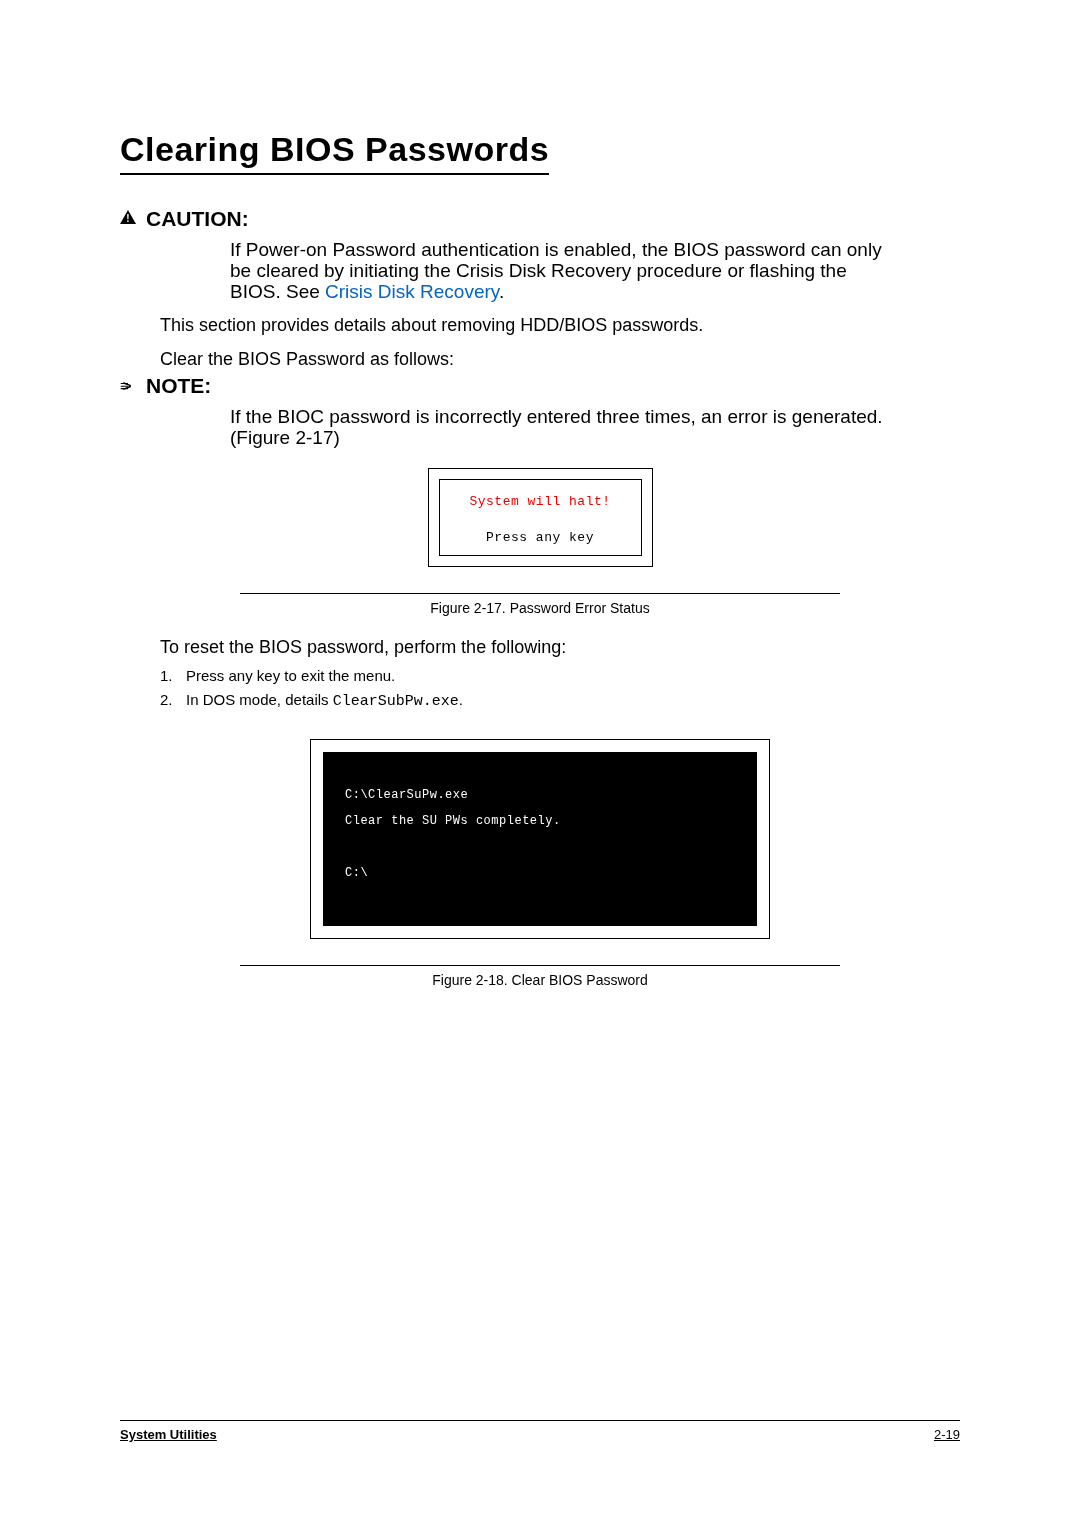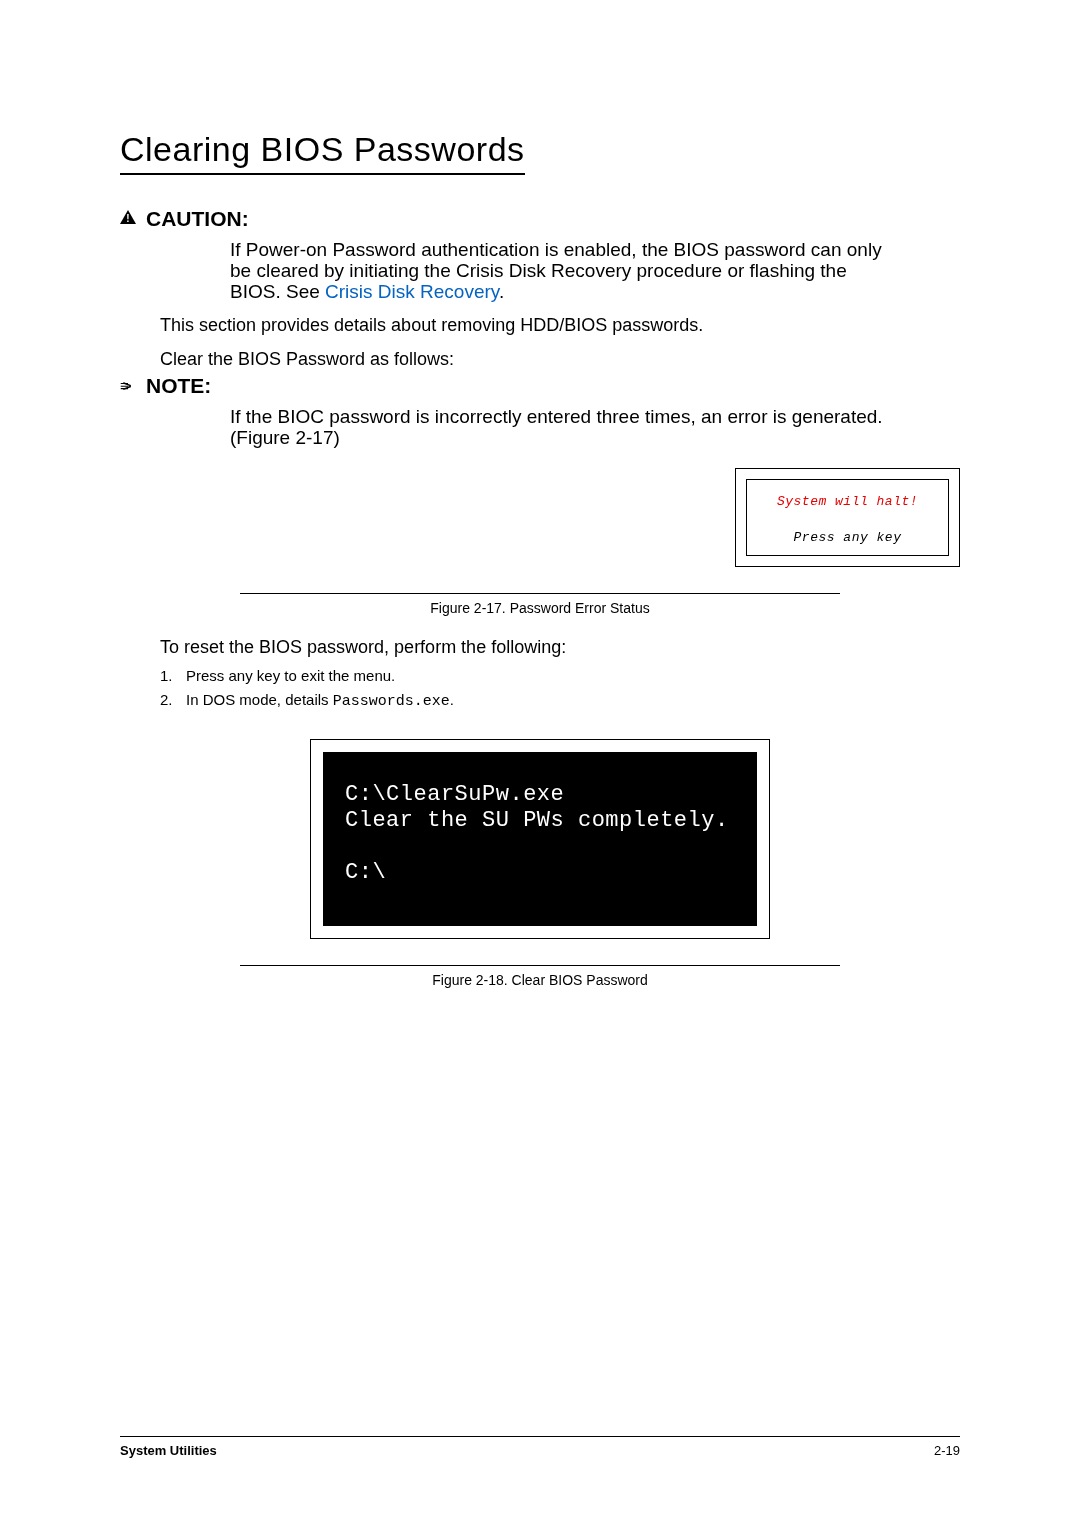--- a/index.html
+++ b/index.html
@@ -5,21 +5,21 @@
   * { box-sizing: border-box; margin: 0; padding: 0; }
   html, body { width: 1080px; height: 1527px; background: #fff; font-family: Arial, Helvetica, sans-serif; color: #000; }
   .page {
     position: relative;
     width: 1080px;
     height: 1527px;
     padding: 130px 120px 70px 120px;
   }
   .title {
     font-size: 34px;
-    font-weight: 400;
+    font-weight: 700;
     letter-spacing: 0.5px;
     border-bottom: 2px solid #000;
     display: inline-block;
     padding-bottom: 4px;
     margin-bottom: 28px;
   }
   .callout-row {
     display: flex;
     align-items: flex-start;
     margin: 6px 0 10px 0;
@@ -51,23 +51,22 @@
   }
   .note-arrow {
     font-weight: 700;
     letter-spacing: -6px;
     font-size: 15px;
     display: inline-block;
   }
   .error-box-wrap {
     width: 100%;
     display: flex;
-    justify-content: flex-end;
+    justify-content: center;
     margin: 20px 0 10px 0;
-    font-style: italic;
   }
   .error-box-outer {
     border: 1.5px solid #000;
     padding: 10px;
     width: 225px;
   }
   .error-box-inner {
     border: 1.5px solid #000;
     text-align: center;
     font-family: "Courier New", monospace;
@@ -104,31 +103,32 @@
   }
   .terminal-border {
     border: 1.5px solid #000;
     padding: 12px;
     width: 460px;
   }
   .terminal {
     background: #000;
     color: #fff;
     font-family: "Courier New", monospace;
-    font-size: 22px;
+    font-size: 12px;
     line-height: 26px;
     padding: 30px 22px 40px 22px;
     letter-spacing: 0.5px;
   }
   .terminal .gap { height: 26px; }
   .footer {
     position: absolute;
     left: 120px;
     right: 120px;
-    bottom: 69px;
+    bottom: 85px;
+    text-decoration: underline;
   }
   .footer-rule {
     border-top: 1px solid #000;
     margin-bottom: 6px;
   }
   .footer-row {
     display: flex;
     justify-content: space-between;
     font-size: 13px;
   }
@@ -183,21 +183,21 @@
   <p class="body-text" style="margin-left:40px">To reset the BIOS password, perform the following:</p>
 
   <div class="ol">
     <div class="li">
       <span class="num">1.</span>
       <span>Press any key to exit the menu.</span>
     </div>
     <div class="li">
       <span class="num">2.</span>
       <span>
-        <span>In DOS mode, details </span><span class="code-inline">Passwords.exe</span><span>.</span>
+        <span>In DOS mode, details </span><span class="code-inline">ClearSubPw.exe</span><span>.</span>
       </span>
     </div>
   </div>
 
   <div class="terminal-wrap">
     <div class="terminal-border">
       <div class="terminal">
         <div>C:\ClearSuPw.exe</div>
         <div>Clear the SU PWs completely.</div>
         <div class="gap"></div>

